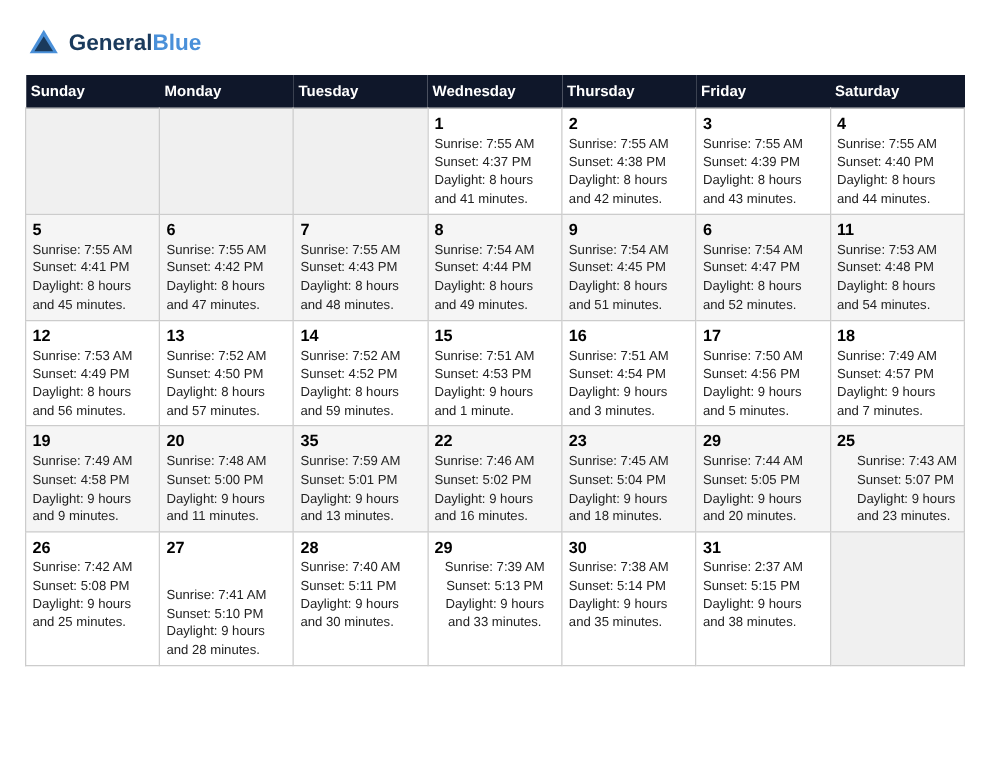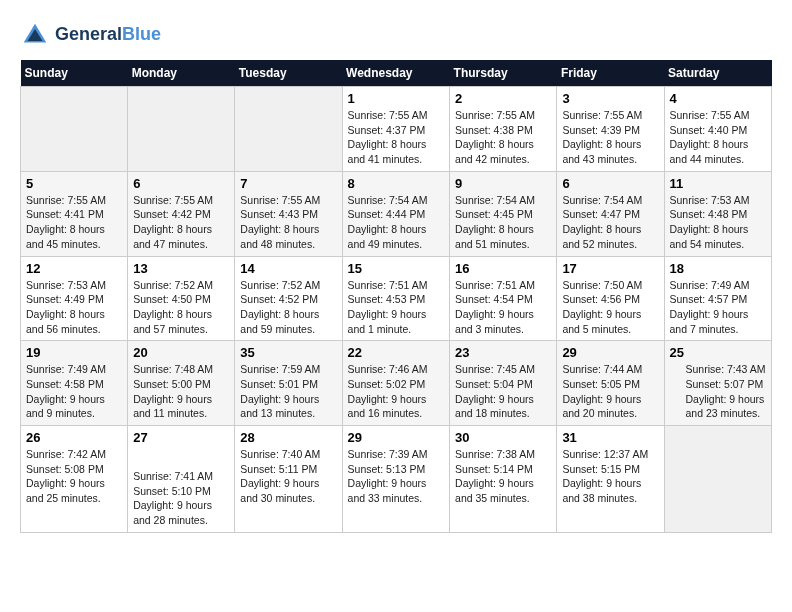--- a/index.html
+++ b/index.html
@@ -293,32 +293,32 @@
 Daylight: 9 hours and 28 minutes.</div>
         </td>
         <td>
           <span class="day-num">28</span>
           <div class="day-info" style="white-space: pre-line;">Sunrise: 7:40 AM
 Sunset: 5:11 PM
 Daylight: 9 hours and 30 minutes.</div>
         </td>
         <td>
           <span class="day-num">29</span>
-          <div class="day-info" style="white-space: pre-line;">Sunrise: 7:39 AM
+          <div class="day-info" style="white-space: pre-line; text-align: center;">Sunrise: 7:39 AM
 Sunset: 5:13 PM
 Daylight: 9 hours and 33 minutes.</div>
         </td>
         <td>
           <span class="day-num">30</span>
           <div class="day-info" style="white-space: pre-line;">Sunrise: 7:38 AM
 Sunset: 5:14 PM
 Daylight: 9 hours and 35 minutes.</div>
         </td>
         <td>
           <span class="day-num">31</span>
-          <div class="day-info" style="white-space: pre-line;">Sunrise: 12:37 AM
+          <div class="day-info" style="white-space: pre-line;">Sunrise: 2:37 AM
 Sunset: 5:15 PM
 Daylight: 9 hours and 38 minutes.</div>
         </td>
         <td class="empty-cell"></td>
       </tr>
     </tbody>
 </table>
 
 </body></html>

